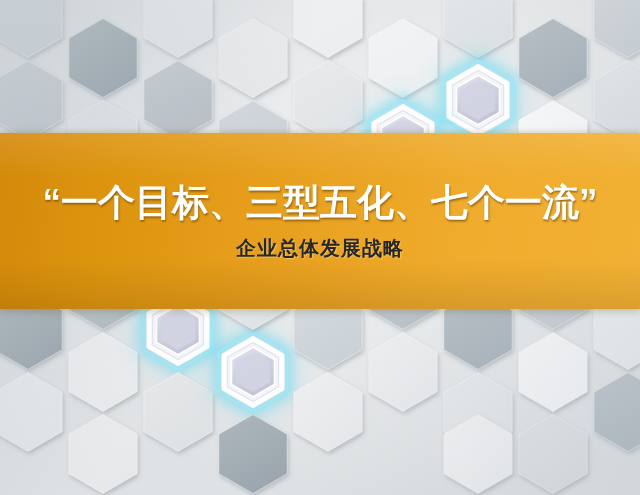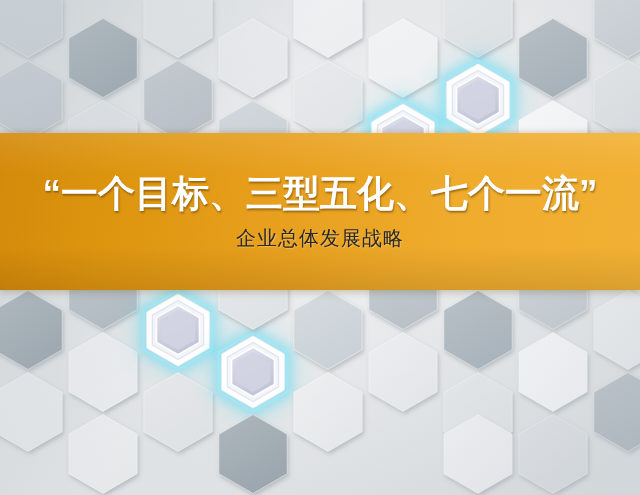--- a/index.html
+++ b/index.html
@@ -35,21 +35,21 @@
     position: absolute;
     inset: 0;
   }
 
   
   .banner {
     position: absolute;
     left: 0;
     top: 133px;
     width: 640px;
-    height: 157px;
+    height: 176px;
     background:
       linear-gradient(to bottom, rgba(255,255,255,0.10) 0%, rgba(255,255,255,0) 26%, rgba(0,0,0,0.0) 72%, rgba(0,0,0,0.10) 100%),
       linear-gradient(100deg, #d4890a 0%, #dd950f 18%, #e79f1d 42%, #efab2c 70%, #f2b134 100%);
     box-shadow: 0 3px 7px rgba(90,70,20,0.22), 0 -2px 5px rgba(90,70,20,0.13);
   }
   .banner-inner {
     position: absolute;
     inset: 0;
     display: flex;
     flex-direction: column;
@@ -64,21 +64,21 @@
     white-space: nowrap;
     line-height: 1.12;
     text-shadow:
       1px 2px 2px rgba(90,58,0,0.42),
       0 1px 1px rgba(120,78,0,0.30);
     margin: 0 0 4px 0;
     padding: 0;
   }
   .banner-subtitle {
     font-size: 20px;
-    font-weight: normal;
+    font-weight: bold;
     color: #272727;
     letter-spacing: 1px;
     white-space: nowrap;
     line-height: 1.2;
     text-shadow: 1px 1px 1px rgba(255,225,160,0.45);
     margin: 8px 0 0 0;
     padding: 0;
   }
 </style>
 </head>

